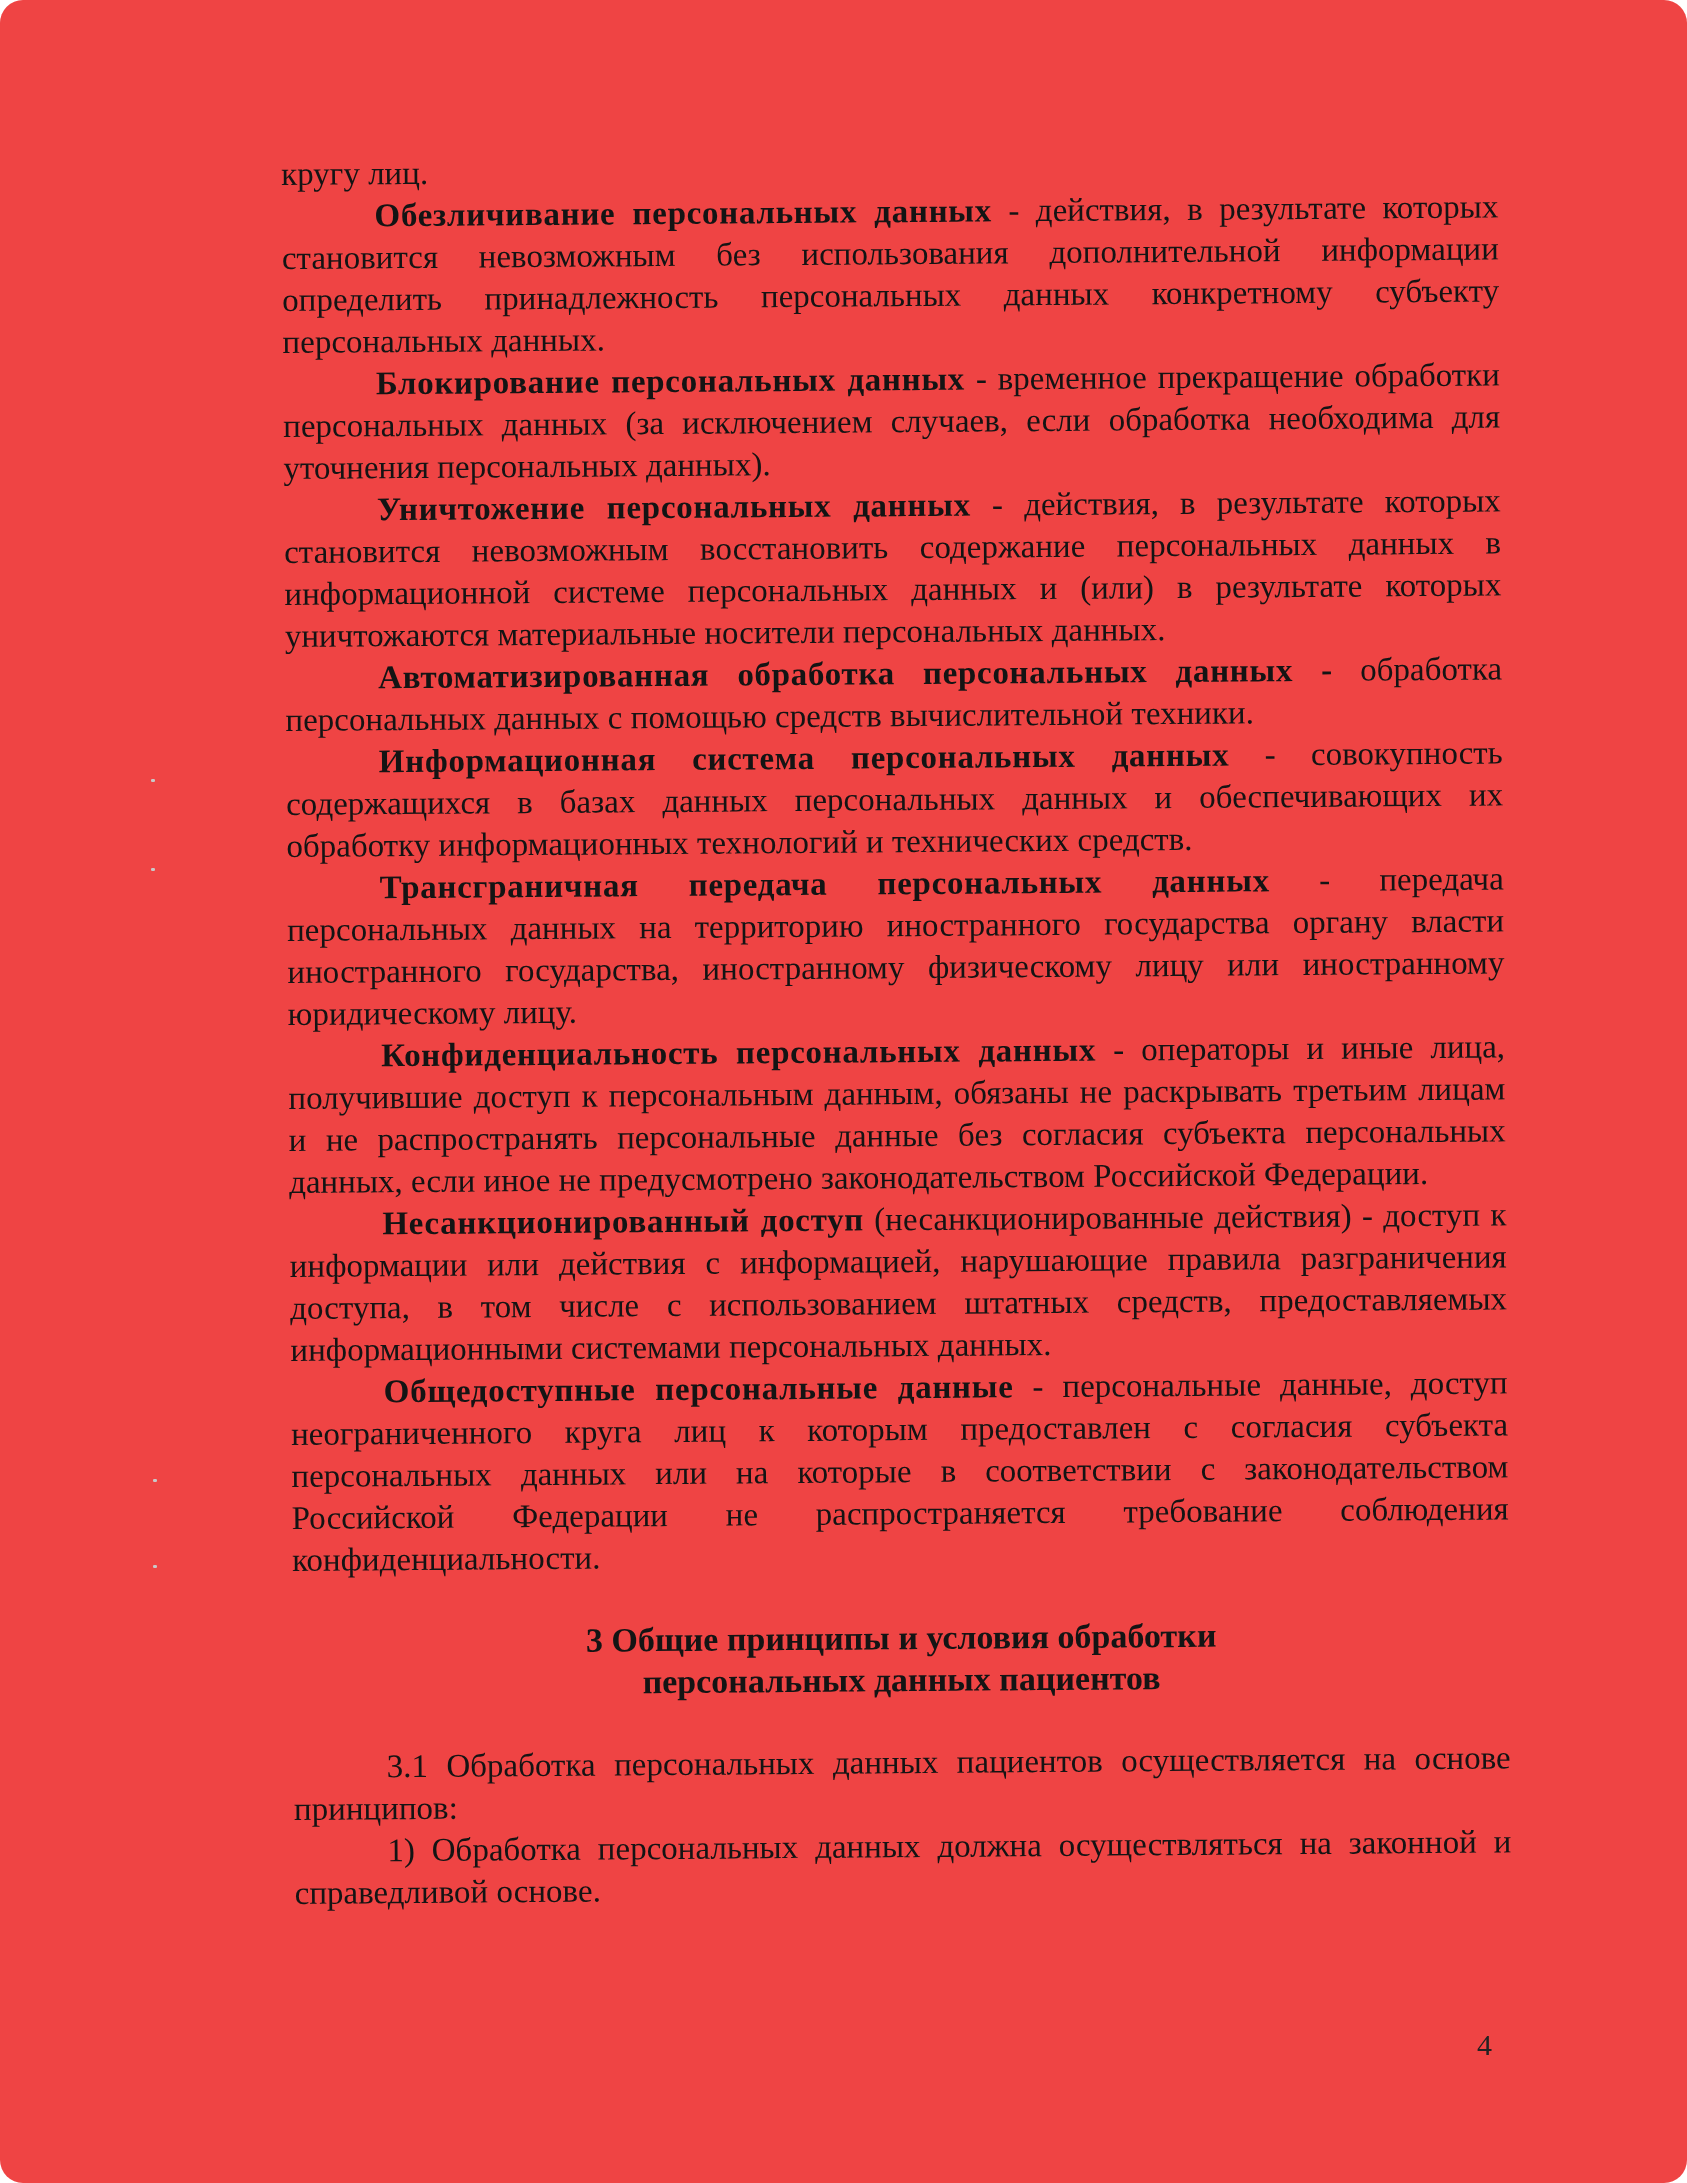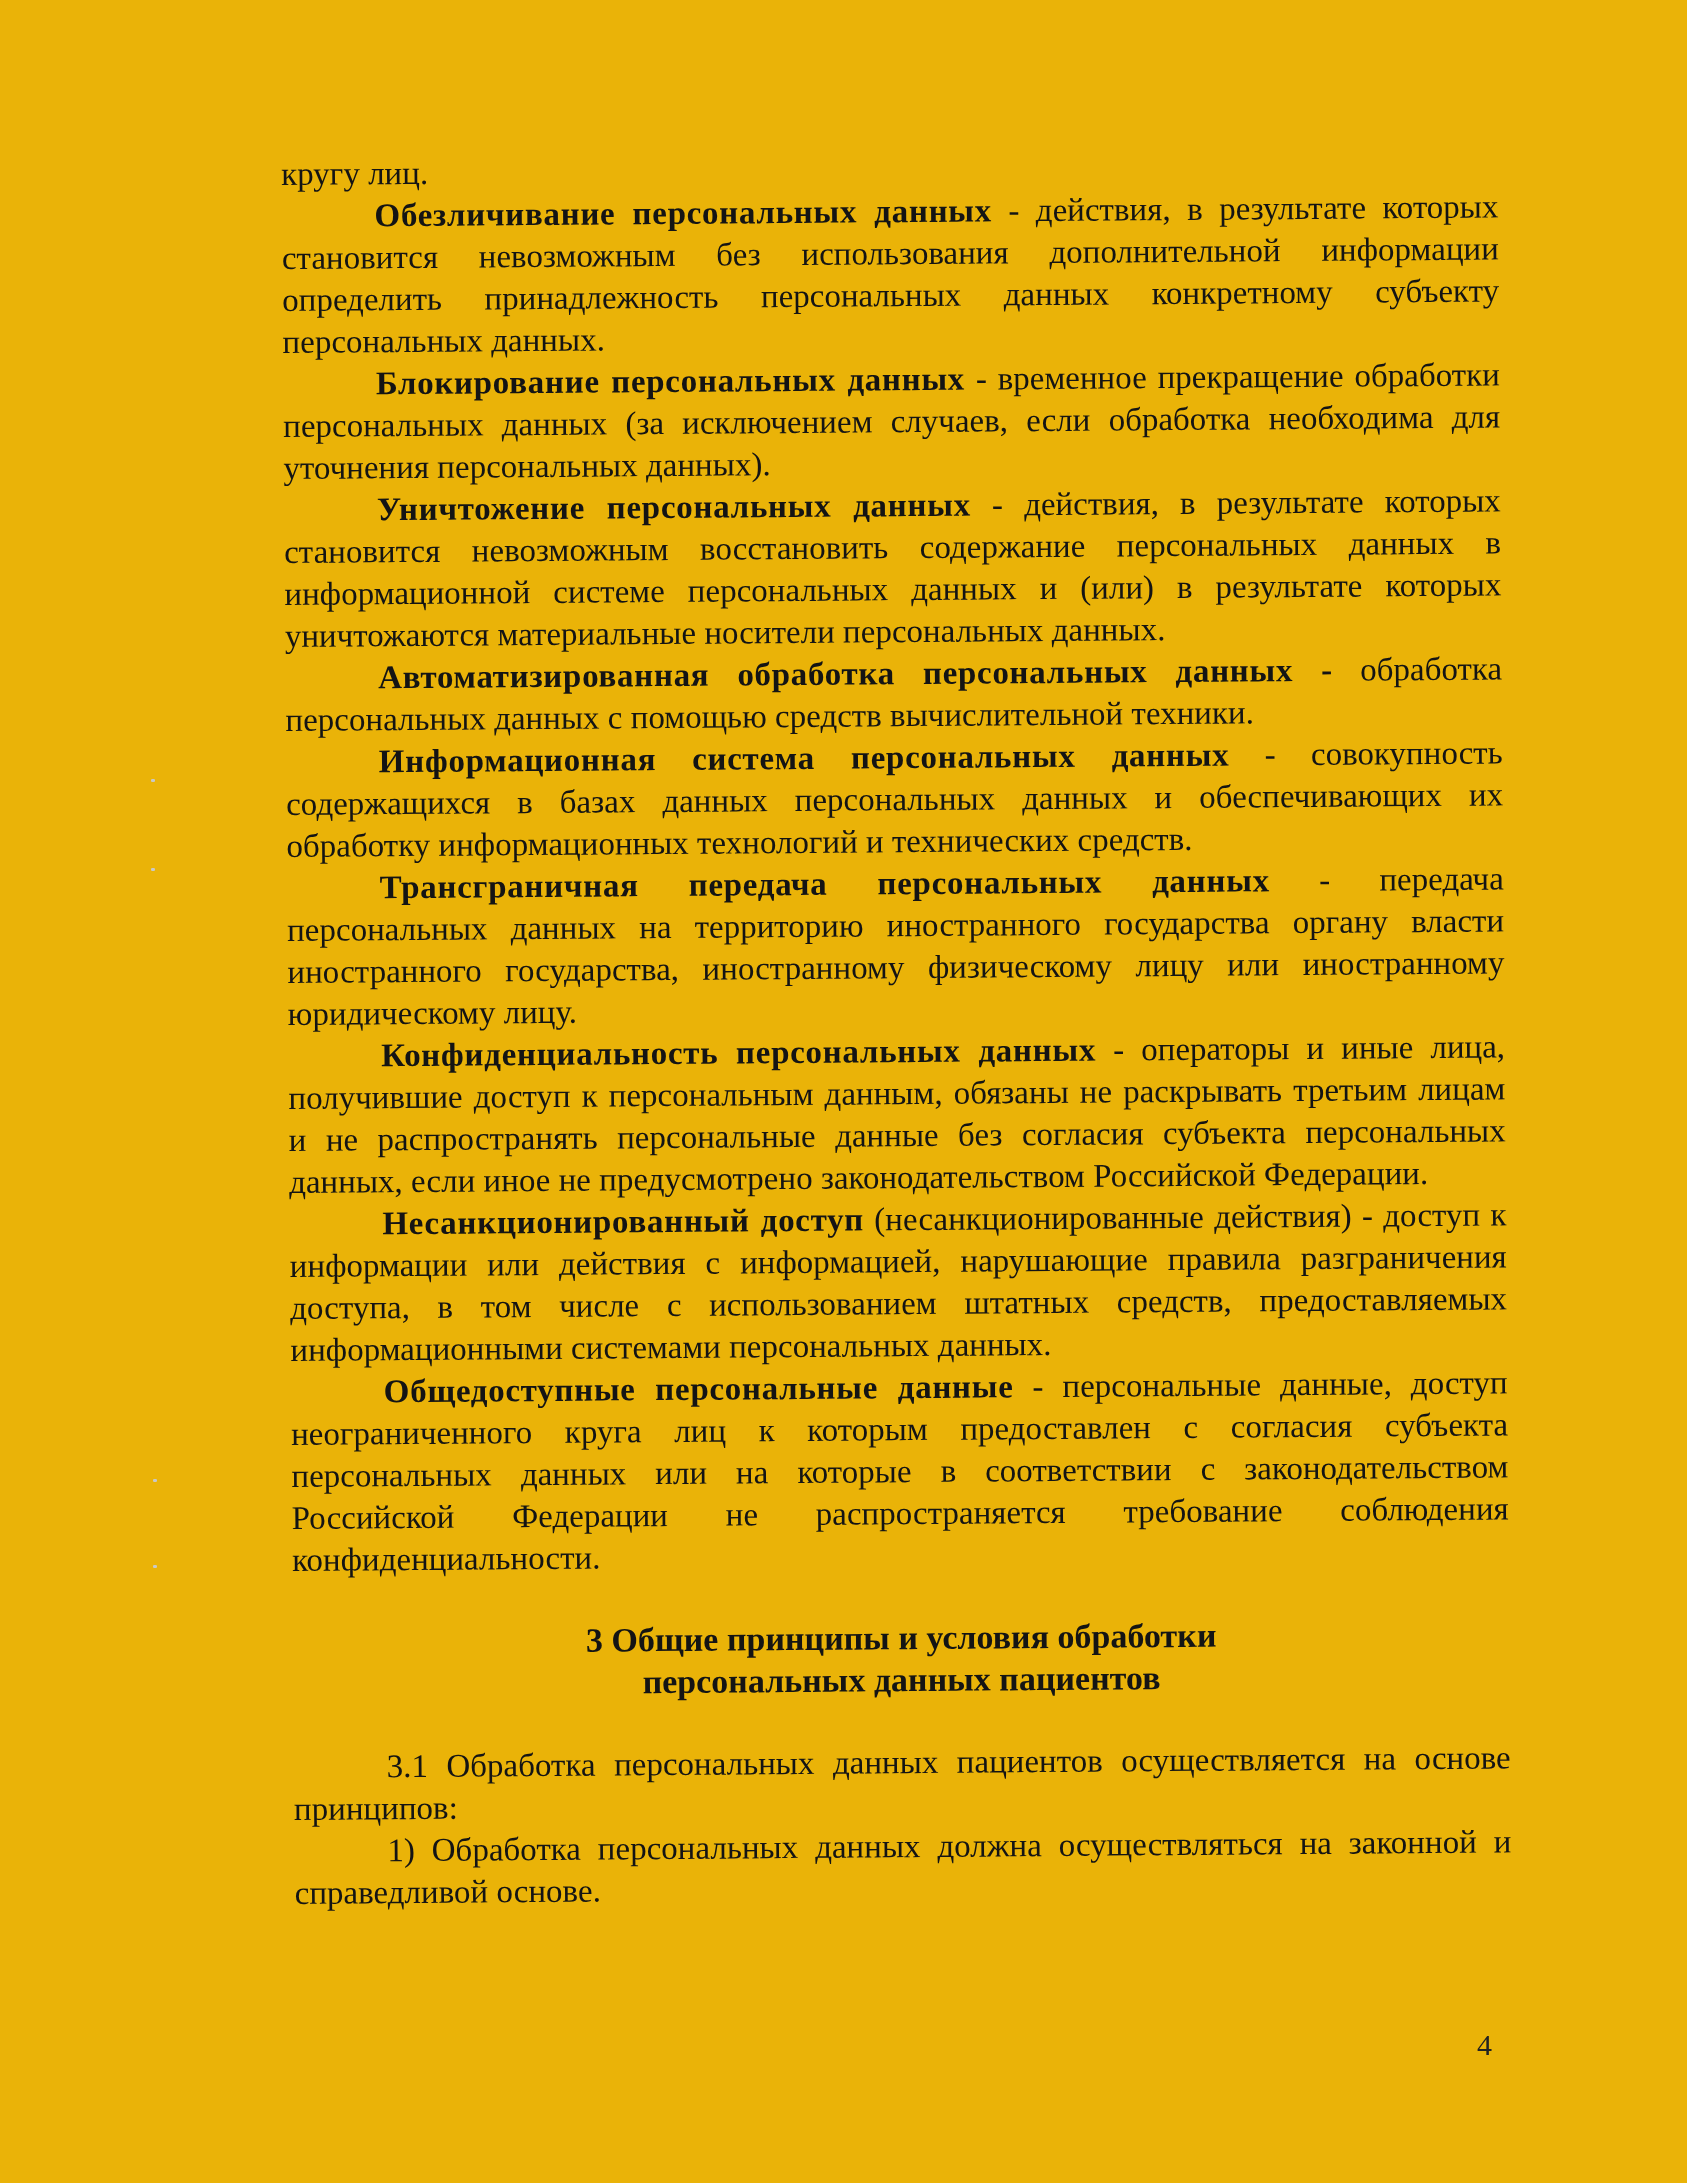--- a/index.html
+++ b/index.html
@@ -1,21 +1,22 @@
 <!DOCTYPE html>
 <html style="font-size:10.6px"><head>
 <meta charset="utf-8">
 <style>
   html, body { margin: 0; padding: 0; background: #ffffff; }
   body { width: 1687px; height: 2183px; position: relative; overflow: hidden; }
   .page {
     position: absolute; left: 0; top: 0; width: 1687px; height: 2183px;
-    background: #eab308;
+    background: #ef4444;
     font-family: "Liberation Serif", "DejaVu Serif", serif;
     color: #141414;
+    border-radius: 23px;
   }
   .content {
     position: absolute; left: 281px; top: 153px; width: 1217px;
     font-size: 33px; line-height: 42px;
     transform: rotate(-0.45deg); transform-origin: 0 0;
   }
   .para { margin: 0; text-align: justify; text-align-last: left; }
   .para.indent { text-indent: 93px; }
   .term { font-weight: bold; letter-spacing: 0.7px; }
   .heading {

